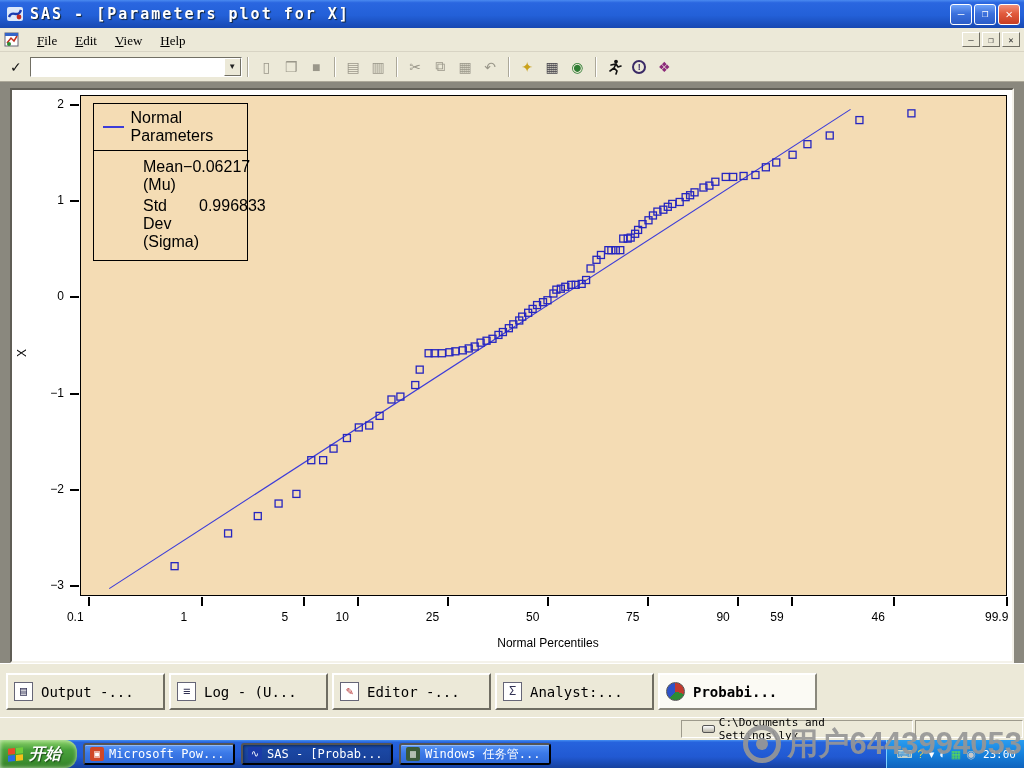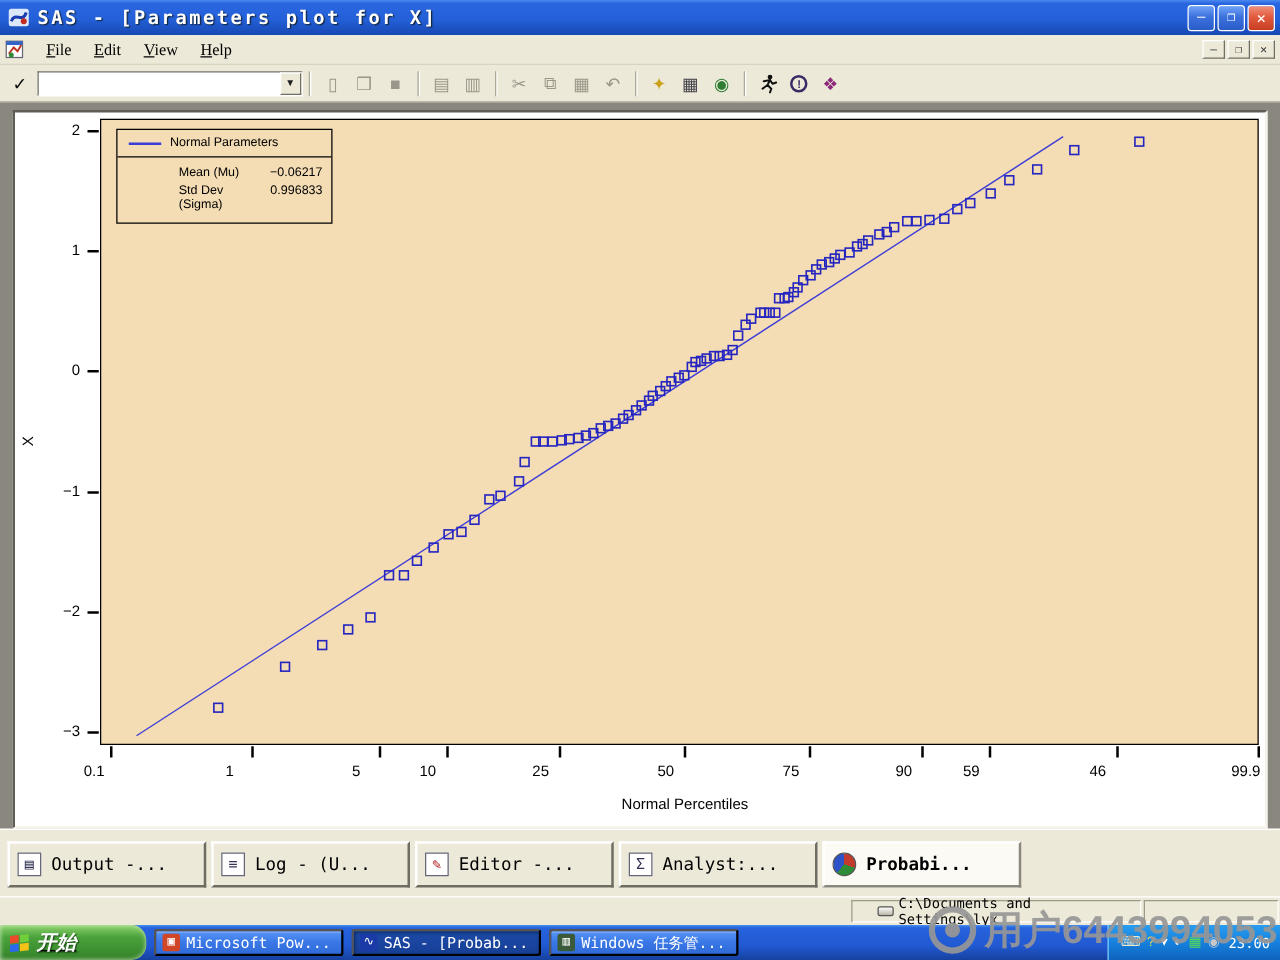--- a/index.html
+++ b/index.html
@@ -53,22 +53,22 @@
   .plot-frame{position:absolute;left:68px;top:5px;width:927px;height:501px;border:1px solid #000;}
   .plot-frame svg{position:absolute;left:0;top:0;}
   .ytick-mark{position:absolute;width:9px;height:2px;background:#000;}
   .ytick-label{position:absolute;width:32px;text-align:right;font-size:12px;color:#000;}
   .xtick-mark{position:absolute;width:2px;height:9px;background:#000;}
   .xtick-label{position:absolute;width:44px;text-align:left;font-size:12px;color:#000;}
   .ylabel{position:absolute;left:6px;font-size:12px;color:#000;transform:rotate(-90deg);}
   .xlabel{position:absolute;width:220px;text-align:center;font-size:12px;color:#000;}
 
   
-  .legend{position:absolute;left:12px;top:7px;width:173px;border:1px solid #000;
-    font-size:10px;color:#000;}
+  .legend{position:absolute;left:12px;top:7px;width:155px;border:1px solid #000;
+    font-size:16px;color:#000;}
   .legend-header{display:flex;align-items:center;gap:7px;padding:5px 7px 5px 9px;border-bottom:1px solid #000;}
   .legend-swatch{width:26px;height:0;border-top:2px solid #3C3CD9;}
   .legend-body{padding:4px 7px 6px 7px;}
   .legend-row{display:flex;justify-content:space-between;margin:3px 0;padding-left:42px;}
   .legend-row .lv{text-align:right;}
 
   
   .mdi-bar{height:54px;background:#ECE9D8;display:flex;align-items:flex-start;
     padding:9px 0 0 6px;border-top:1px solid #fff;}
   .mdi-btn{width:159px;height:37px;margin-right:4px;display:flex;align-items:center;gap:8px;
@@ -86,23 +86,23 @@
   .sb-field{border:1px solid;border-color:#9d9a8c #fff #fff #9d9a8c;margin:2px 1px;
     display:flex;align-items:center;font-family:"DejaVu Sans Mono",monospace;font-size:11px;color:#000;padding:0 20px;gap:4px;}
   .sb-path{width:232px;}
   .sb-right{flex:1;}
   .drive-ic{width:14px;height:8px;background:linear-gradient(180deg,#fdfdfd,#b9b6a8);
     border:1px solid #555;border-radius:2px;}
 
   
   .taskbar{height:28px;background:linear-gradient(180deg,#4590f2 0%,#2663dd 8%,#2159d2 60%,#16419f 100%);
     display:flex;align-items:center;}
-  .start-btn{height:28px;width:117px;border-radius:0 12px 12px 0;display:flex;align-items:center;gap:6px;
+  .start-btn{height:28px;width:77px;border-radius:0 12px 12px 0;display:flex;align-items:center;gap:6px;
     background:linear-gradient(180deg,#8ed46c 0%,#4aa23c 35%,#3a8c2e 80%,#2e7a24 100%);
-    padding:0 12px 0 8px;box-shadow:inset 0 0 4px #cfe9bf;cursor:default;text-decoration:underline;}
+    padding:0 12px 0 8px;box-shadow:inset 0 0 4px #cfe9bf;cursor:default;}
   .start-flag{display:grid;grid-template-columns:7px 7px;grid-template-rows:6px 6px;gap:1px;transform:skewY(-6deg);}
   .start-flag i{display:block;}
   .start-label{color:#fff;font-size:16px;font-style:italic;font-weight:bold;
     font-family:"Liberation Serif",serif;text-shadow:1px 1px 1px #1d4d18;}
   .task-btn{height:22px;width:152px;margin-left:6px;border-radius:3px;display:flex;align-items:center;gap:5px;
     background:linear-gradient(180deg,#5a96f5,#3b79e8 45%,#2f6ad8);box-shadow:inset 0 1px 0 #8db8f8;
     color:#fff;font-family:"DejaVu Sans Mono",monospace;font-size:12px;padding:0 5px;white-space:nowrap;overflow:hidden;cursor:default;}
   .task-btn.active{background:linear-gradient(180deg,#1c4aa8,#173f96);box-shadow:inset 1px 1px 3px #0c2а5e;box-shadow:inset 1px 1px 3px #0c2a5e;}
   .tico{width:14px;height:14px;flex:0 0 auto;border-radius:2px;font-size:10px;line-height:14px;text-align:center;color:#fff;}
   .tb-spacer{flex:1;}

